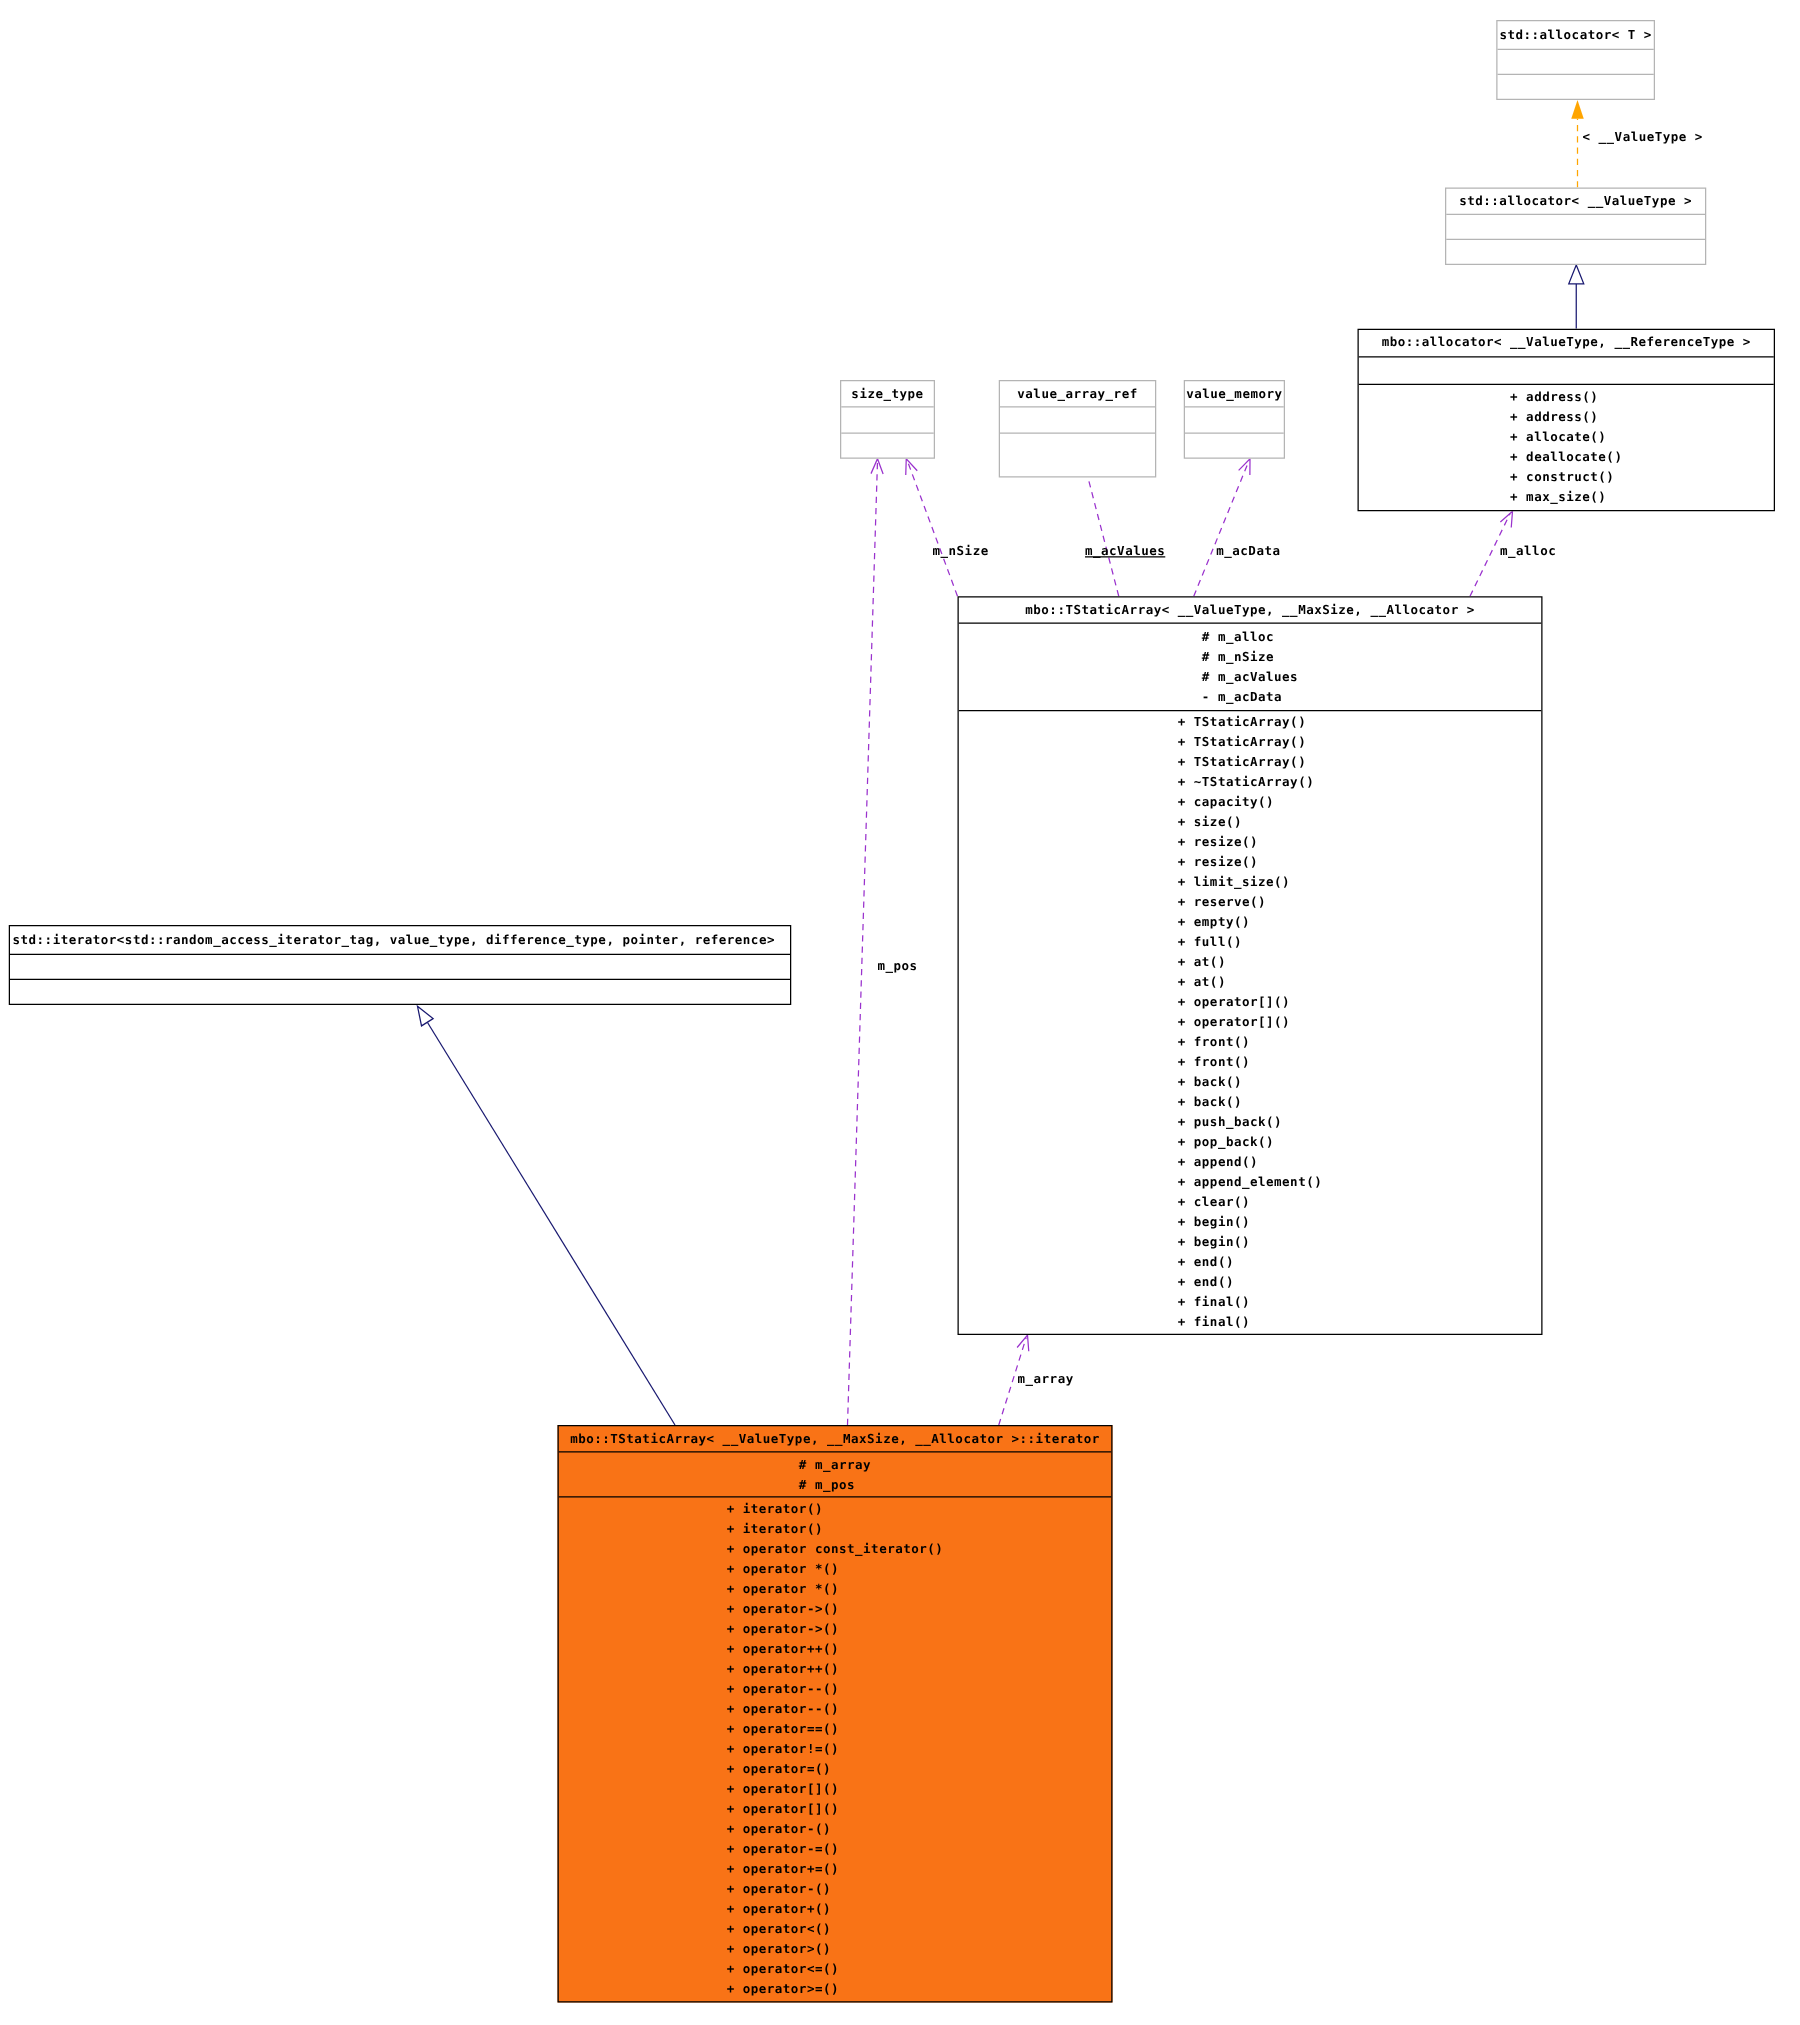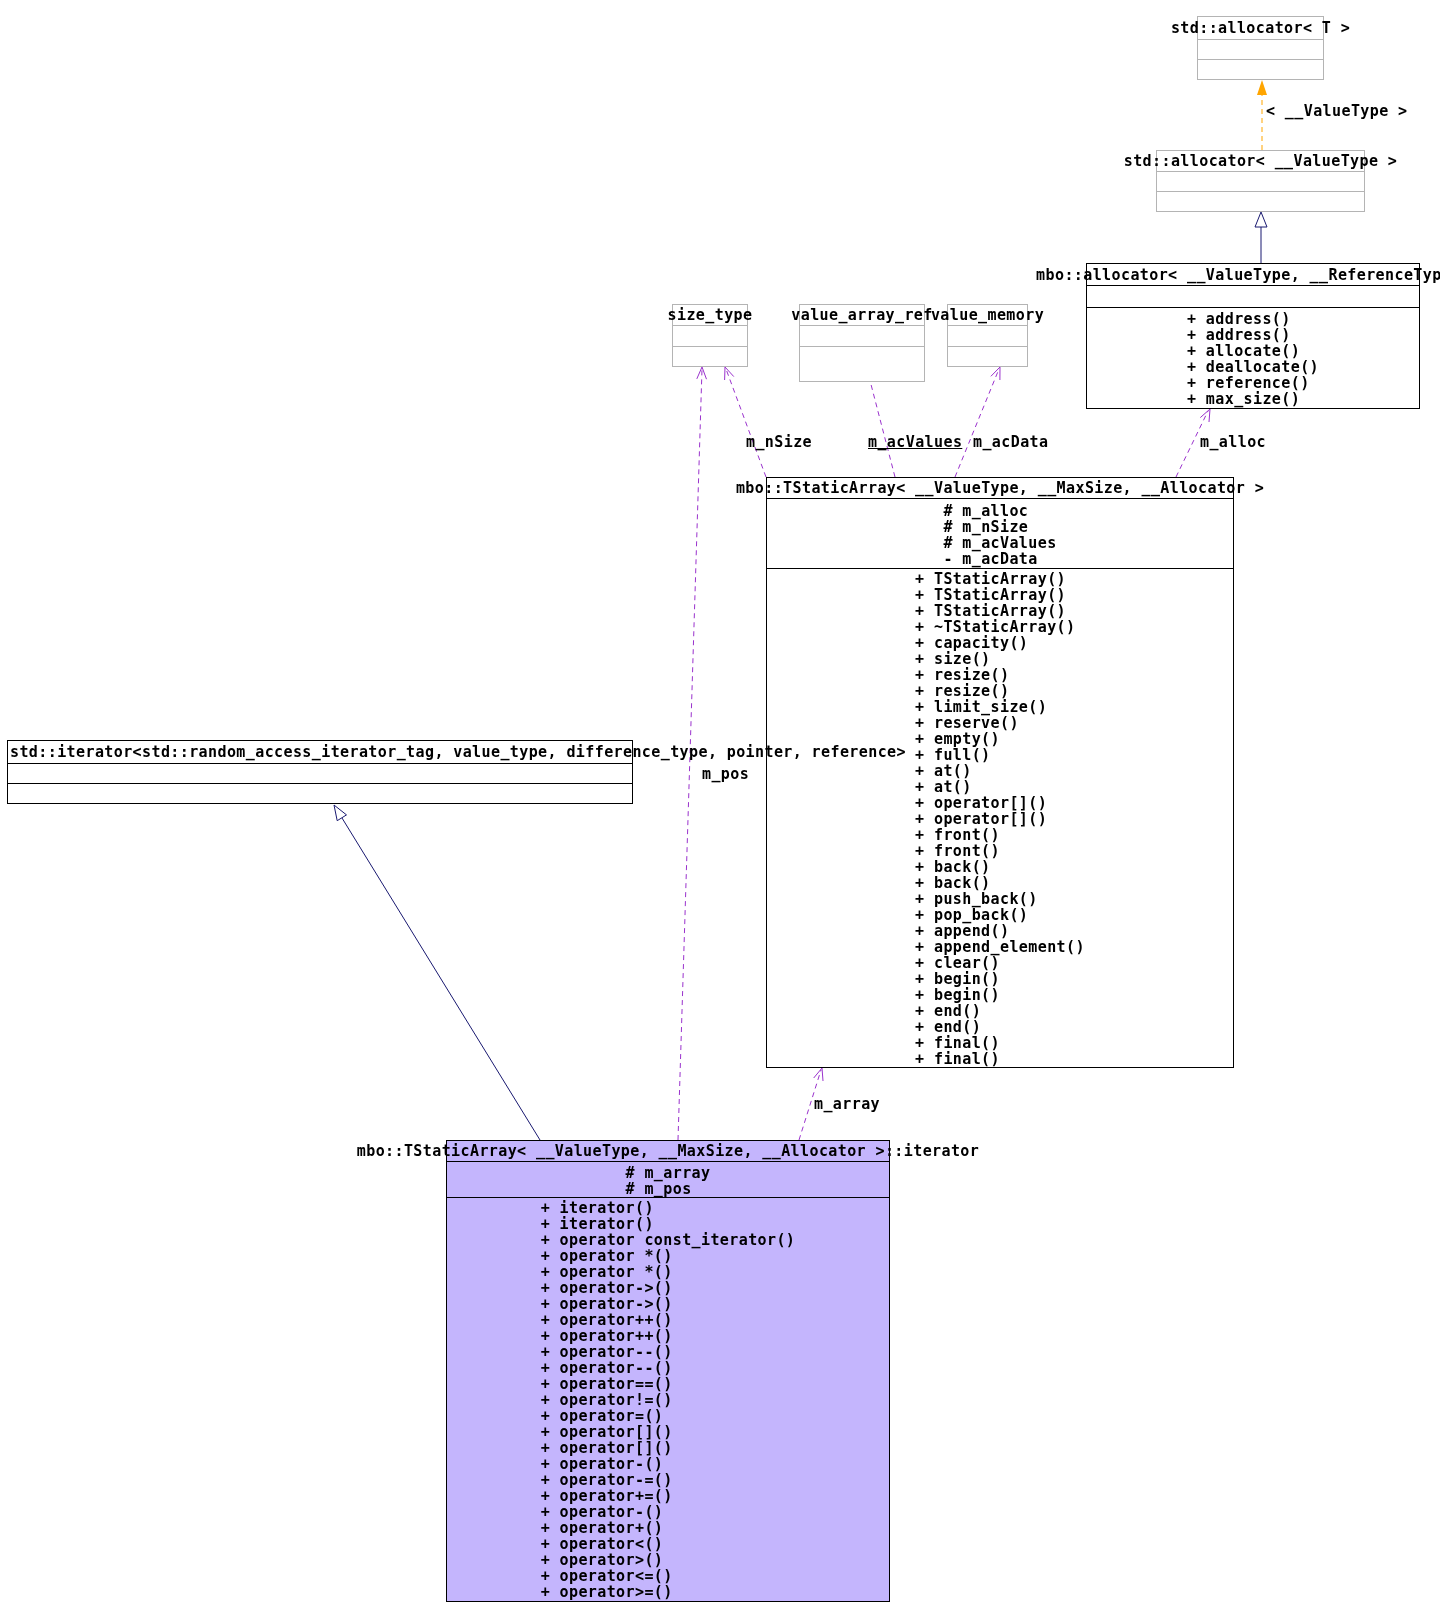--- a/index.html
+++ b/index.html
@@ -1,24 +1,24 @@
 <!DOCTYPE html>
 <html><head>
 <meta charset="utf-8">
 <style>
   html,body { margin:0; padding:0; background:#ffffff; }
   #canvas {
     position:relative; width:1440px; height:1620px; background:#ffffff;
     font-family:"DejaVu Sans Mono","Liberation Mono",monospace;
-    font-weight:bold; font-size:15px; letter-spacing:0.4px; color:#000;
+    font-weight:bold; font-size:10px; letter-spacing:0.4px; color:#000;
   }
   #edges { position:absolute; left:0; top:0; pointer-events:none; }
   .uml { position:absolute; box-sizing:border-box; border:1px solid #000; background:#fff; }
   .uml.ext { border-color:#b4b4b4; }
-  .uml.hl  { background:#c4b5fd; }
+  .uml.hl  { background:#f97316; }
   .ct {
     box-sizing:border-box; display:flex; align-items:center; justify-content:center;
     white-space:nowrap; overflow:visible;
   }
   .ct.left { justify-content:flex-start; padding-left:2px; }
   .cc { box-sizing:border-box; border-top:1px solid #000; text-align:center; overflow:visible; }
   .ext .cc { border-top-color:#b4b4b4; }
   .blk { display:inline-block; text-align:left; line-height:16px; white-space:pre; }
   .pt4 { padding-top:4px; } .pt3 { padding-top:3px; } .pt2 { padding-top:2px; }
   .elabel { position:absolute; white-space:nowrap; line-height:12px; }
@@ -72,21 +72,21 @@
   <div class="uml ext" style="left:1156px; top:150px; width:209px; height:62px;">
     <div class="ct" style="height:20px;text-align:center;">std::allocator&lt; __ValueType &gt;</div>
     <div class="cc" style="height:20px;"></div>
     <div class="cc" style="height:20px;"></div>
   </div>
 
   <div class="uml" style="left:1086px; top:263px; width:334px; height:146px;">
     <div class="ct" style="height:21px;">mbo::allocator&lt; __ValueType, __ReferenceType &gt;</div>
     <div class="cc" style="height:22px;"></div>
     <div class="cc pt3" style="height:101px;">
-      <div class="blk"><div>+ address()</div><div>+ address()</div><div>+ allocate()</div><div>+ deallocate()</div><div>+ reference()</div><div>+ max_size()</div></div>
+      <div class="blk"><div>+ address()</div><div>+ address()</div><div>+ allocate()</div><div>+ deallocate()</div><div>+ construct()</div><div>+ max_size()</div></div>
     </div>
   </div>
 
   <div class="uml ext" style="left:672px; top:304px; width:76px; height:63px;">
     <div class="ct" style="height:20px;">size_type</div>
     <div class="cc" style="height:21px;"></div>
     <div class="cc" style="height:20px;"></div>
   </div>
 
   <div class="uml ext" style="left:799px; top:304px; width:126px; height:78px;">

